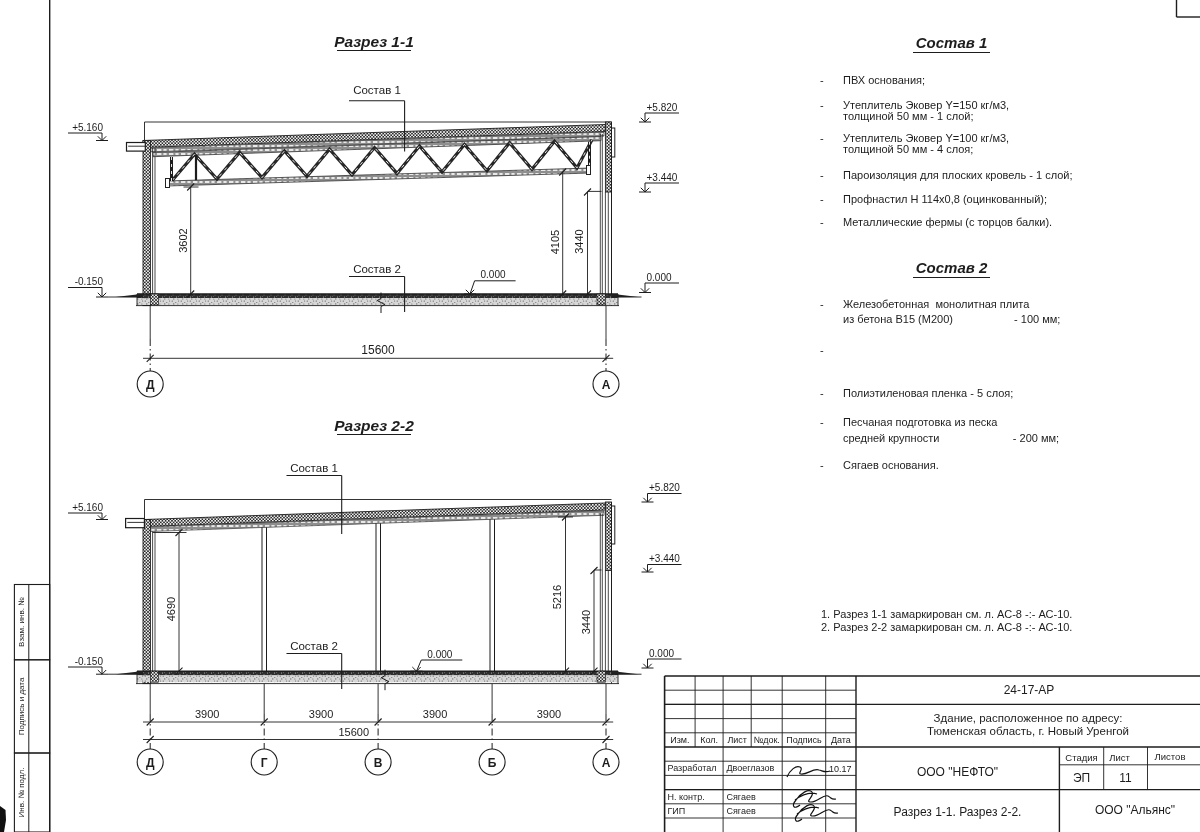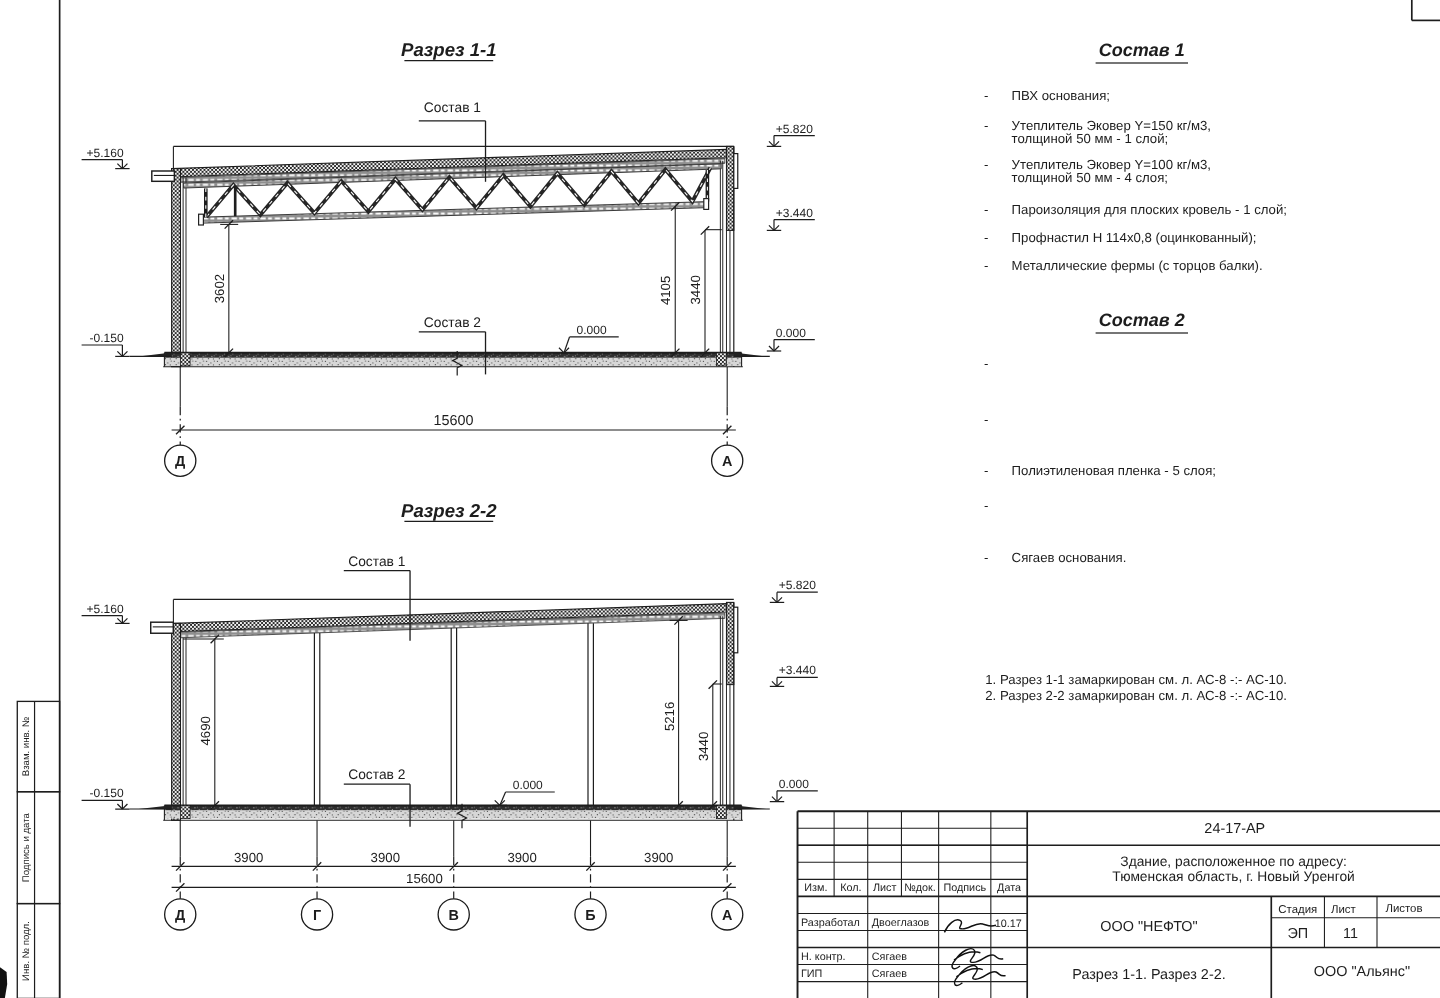--- a/index.html
+++ b/index.html
@@ -16,21 +16,21 @@
   .t9{font-size:9px;}
   .t8{font-size:8px;}
   #base-svg{position:absolute;left:0;top:0;}
   .comp-col{position:absolute;width:330px;}
   .comp-title{position:absolute;left:0;width:217px;text-align:center;font-size:15px;
      font-weight:bold;font-style:italic;}
   .comp-title span{border-bottom:1.3px solid #1d1d1d;padding:0 3px 1px 3px;}
   .comp-item{position:absolute;left:0;font-size:11px;line-height:11px;white-space:pre-wrap;}
   .comp-item .dash{position:absolute;left:-23px;top:0;}
   .c2 .comp-item{line-height:15.9px;}
-  .notes{position:absolute;left:821px;top:561px;font-size:11px;line-height:13.4px;white-space:pre-wrap;}
+  .notes{position:absolute;left:821px;top:608px;font-size:11px;line-height:13.4px;white-space:pre-wrap;}
 </style>
 </head>
 <body>
 
 <svg id="base-svg" width="1200" height="832" viewBox="0 0 1200 832">
 <defs>
 <pattern id="chk" patternUnits="userSpaceOnUse" width="3.2" height="3.2">
   <rect width="3.2" height="3.2" fill="#f2f2f2"></rect>
   <rect x="0" y="0" width="1.6" height="1.6" fill="#2b2b2b"></rect>
   <rect x="1.6" y="1.6" width="1.6" height="1.6" fill="#2b2b2b"></rect>
@@ -399,21 +399,23 @@
 толщиной 50 мм - 1 слой;</span></div>
   <div class="comp-item" style="top:132.7px;"><span class="dash">-</span><span>Утеплитель Эковер Y=100 кг/м3,
 толщиной 50 мм - 4 слоя;</span></div>
   <div class="comp-item" style="top:169.5px;"><span class="dash">-</span><span>Пароизоляция для плоских кровель - 1 слой;</span></div>
   <div class="comp-item" style="top:194px;"><span class="dash">-</span><span>Профнастил Н 114х0,8 (оцинкованный);</span></div>
   <div class="comp-item" style="top:216.7px;"><span class="dash">-</span><span>Металлические фермы (с торцов балки).</span></div>
 </div>
 
 <div class="comp-col c2" style="left:843px;top:0;">
   <div class="comp-title" style="top:259px;"><span>Состав 2</span></div>
-  <div class="comp-item" style="top:296.5px;"><span class="dash">-</span></div>
+  <div class="comp-item" style="top:296.5px;"><span class="dash">-</span><span>Железобетонная  монолитная плита
+из бетона В15 (М200)                    - 100 мм;</span></div>
   <div class="comp-item" style="top:342.7px;"><span class="dash">-</span></div>
   <div class="comp-item" style="top:386px;"><span class="dash">-</span><span>Полиэтиленовая пленка - 5 слоя;</span></div>
-  <div class="comp-item" style="top:415px;"><span class="dash">-</span></div>
+  <div class="comp-item" style="top:415px;"><span class="dash">-</span><span>Песчаная подготовка из песка
+средней крупности                        - 200 мм;</span></div>
   <div class="comp-item" style="top:458px;"><span class="dash">-</span><span>Сягаев основания.</span></div>
 </div>
 
 <div class="notes"><span>1. Разрез 1-1 замаркирован см. л. АС-8 -:- АС-10.
 2. Разрез 2-2 замаркирован см. л. АС-8 -:- АС-10.</span></div>
 
 </body></html>

